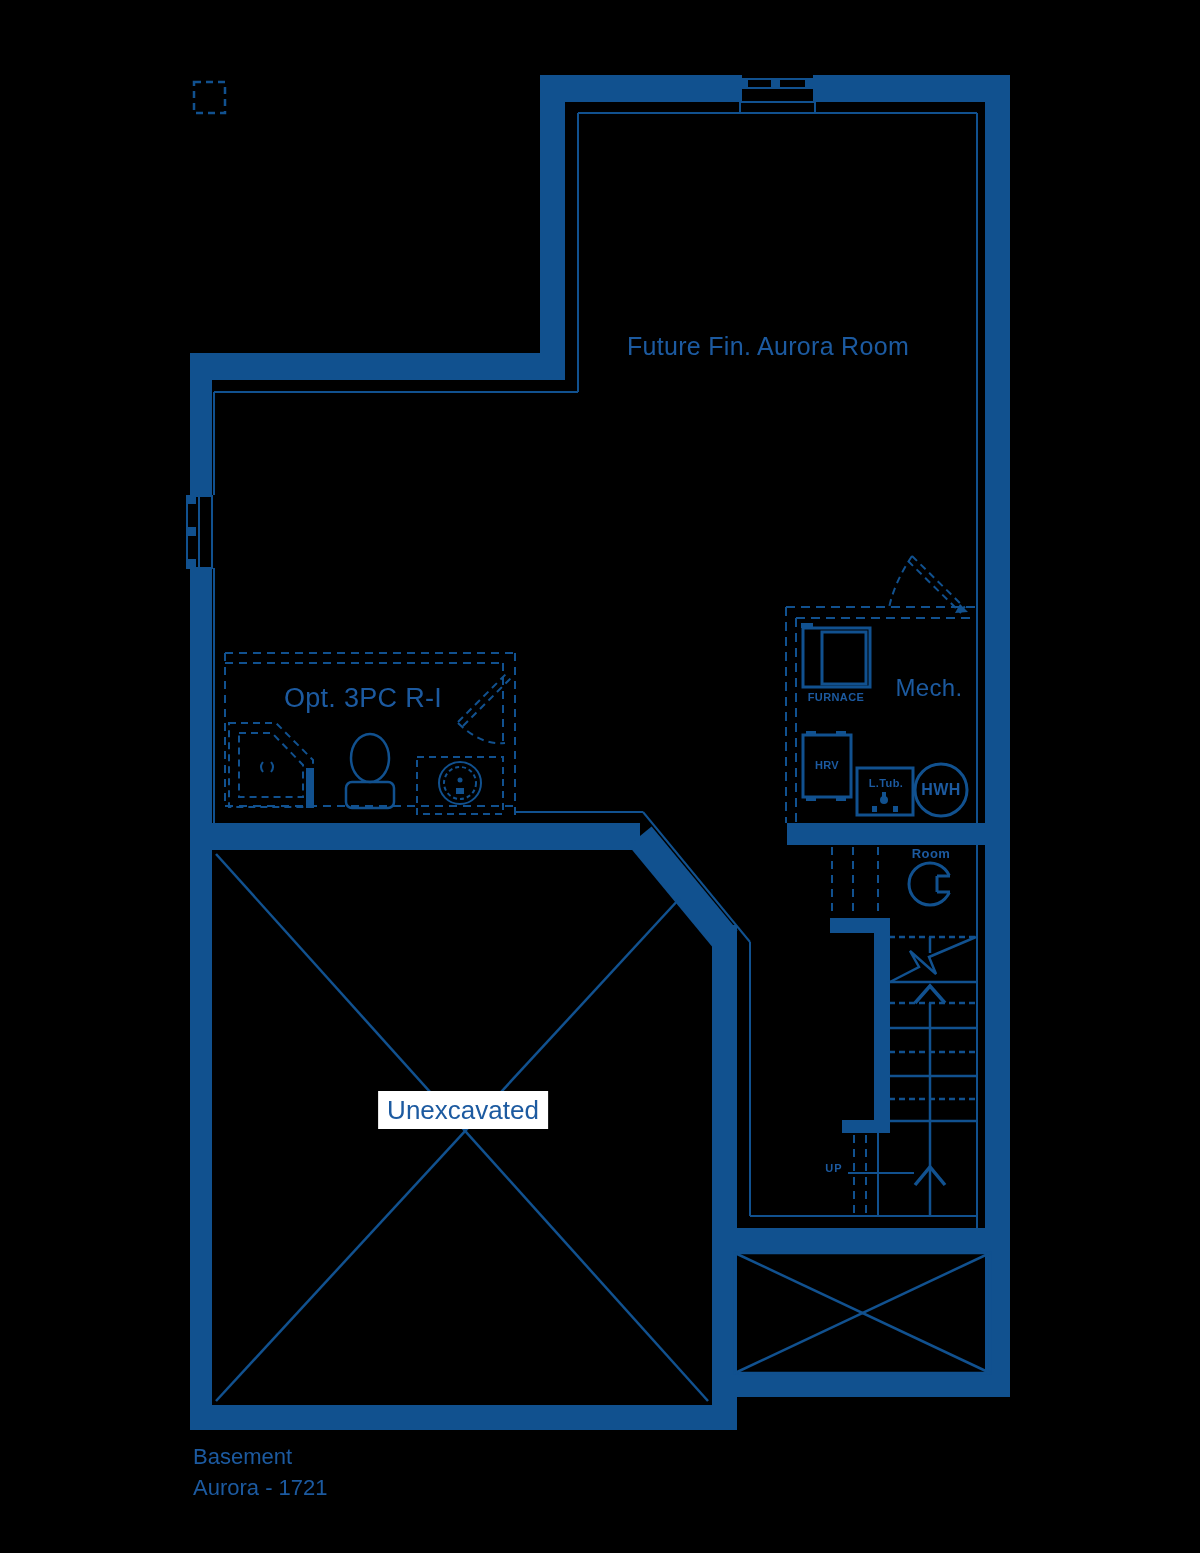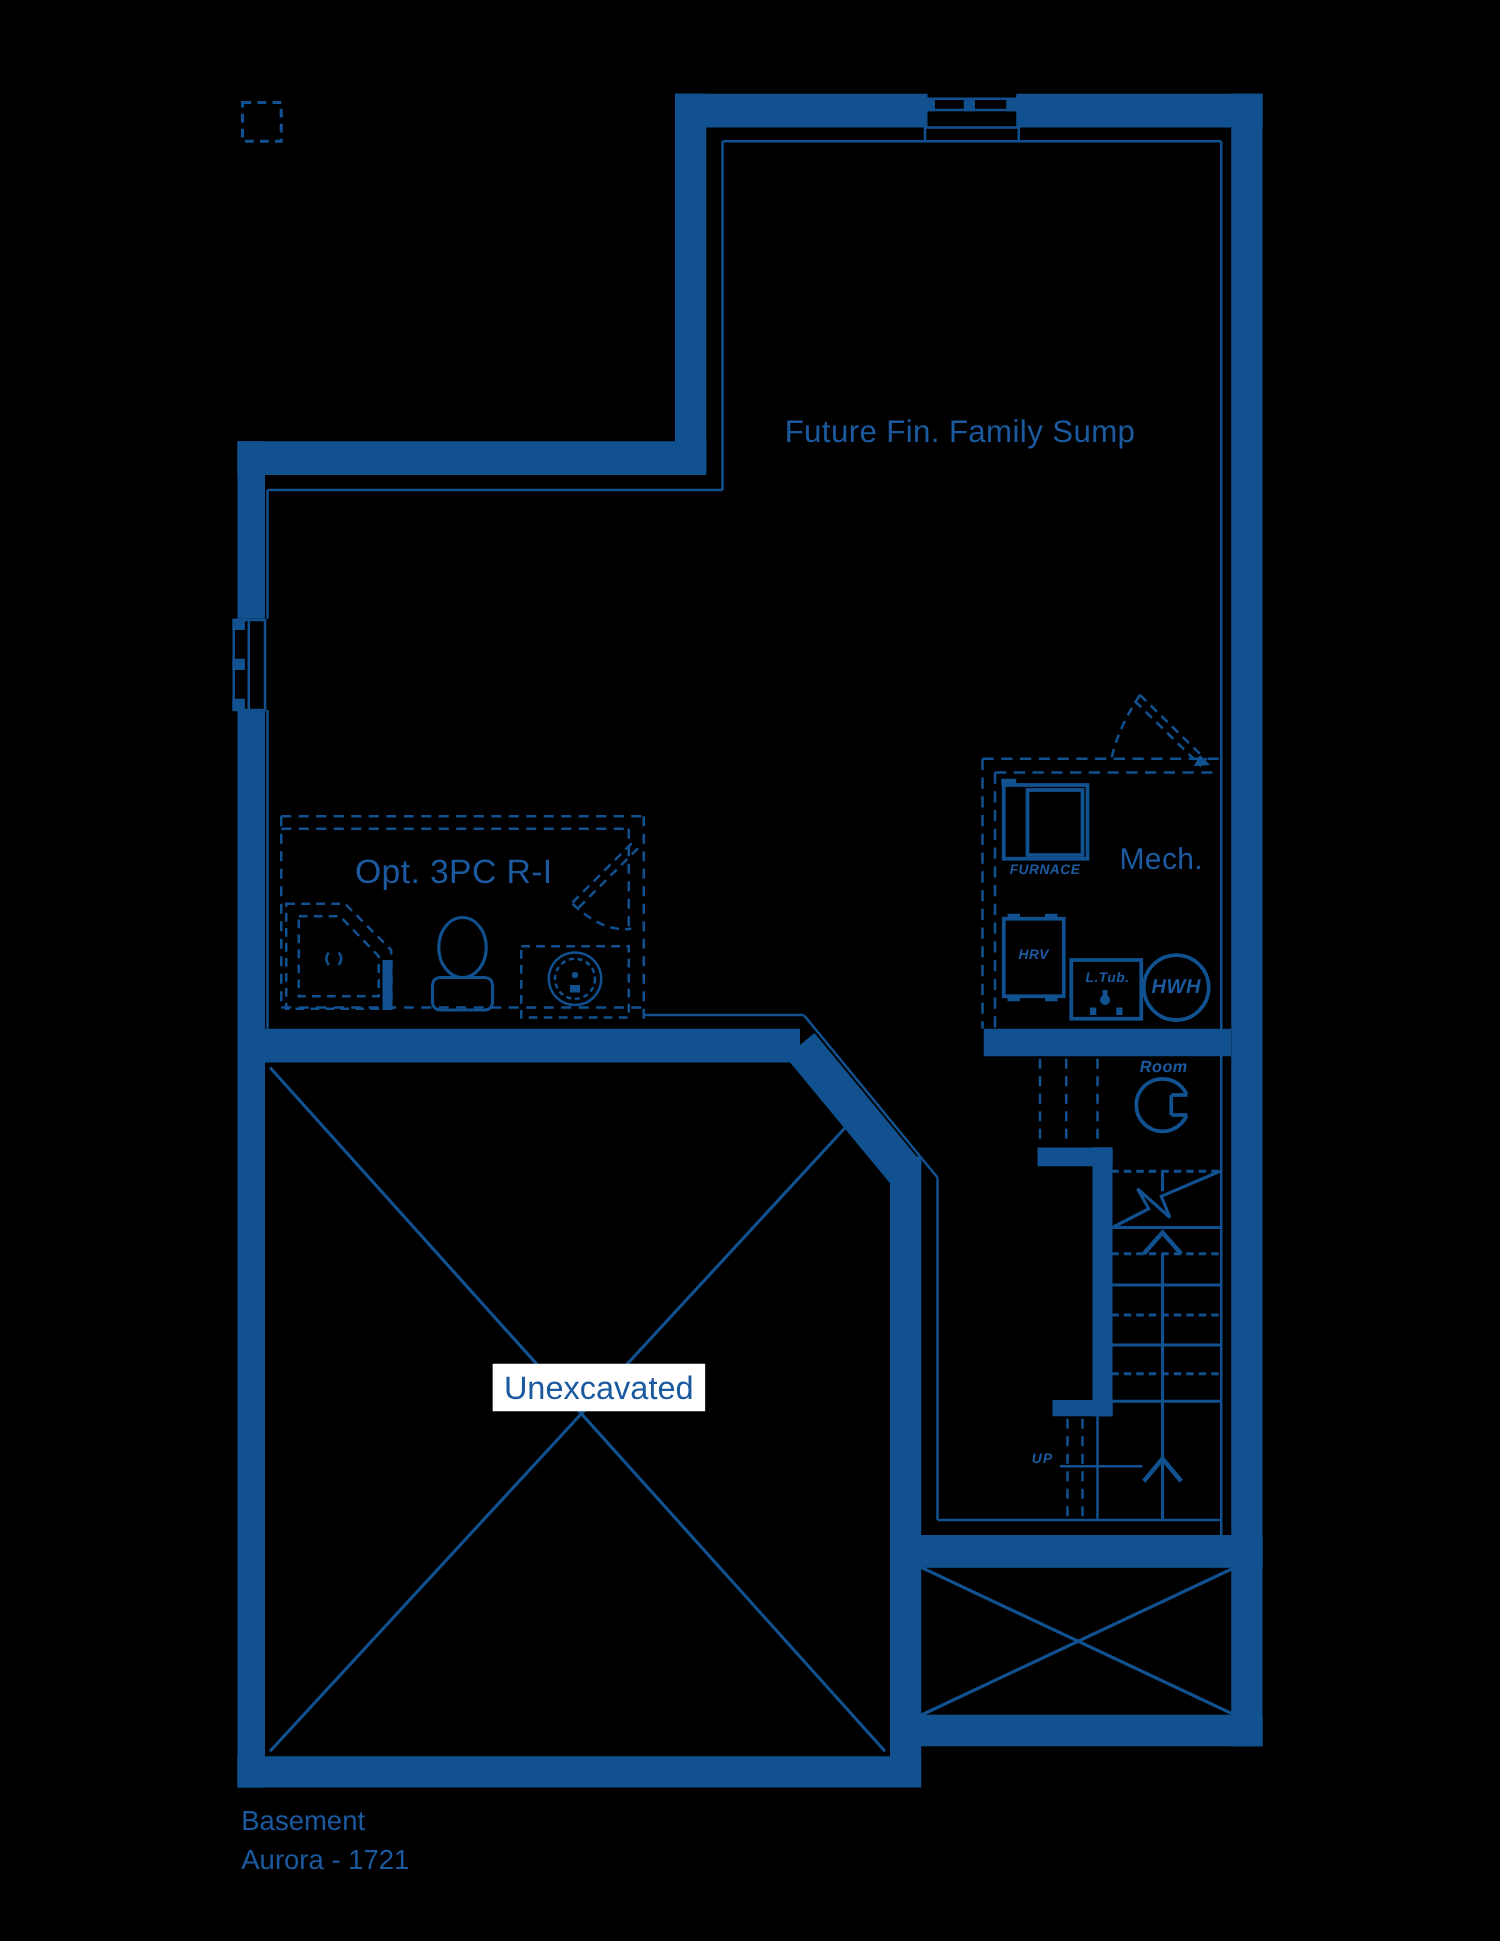--- a/index.html
+++ b/index.html
@@ -12,22 +12,22 @@
   .stage{
     position:relative;width:1200px;height:1553px;background:var(--bg);
     overflow:hidden;font-family:"Liberation Sans",sans-serif;
   }
   svg{position:absolute;left:0;top:0;color:var(--wall);}
   .lbl{
     position:absolute;transform:translate(-50%,-50%);
     color:var(--text);white-space:nowrap;line-height:1;
   }
   .lbl.big{font-size:25px;font-weight:400;letter-spacing:.3px;}
-  .lbl.small{font-size:11px;font-weight:700;letter-spacing:.4px;font-style:italic;}
-  .lbl.boxed{background:var(--label-bg);padding:6px 9px;font-size:26px;margin-left:16px;}
+  .lbl.small{font-size:11px;font-weight:700;letter-spacing:.4px;}
+  .lbl.boxed{background:var(--label-bg);padding:6px 9px;font-size:26px;}
   .title-line{
     position:absolute;left:193px;color:var(--text);
     font-size:22px;font-weight:400;line-height:1;white-space:nowrap;
   }
 </style>
 </head>
 <body>
 
 <div class="stage">
 
@@ -206,21 +206,21 @@
   </g>
 
   <g stroke="currentColor" stroke-width="2.5" fill="none">
     <rect x="735" y="1253" width="255" height="120"></rect>
     <line x1="735" y1="1253" x2="990" y2="1373"></line>
     <line x1="735" y1="1373" x2="990" y2="1253"></line>
   </g>
 
 </svg>
 
-<div class="lbl big" style="left:768px;top:346px">Future Fin. Family Sump</div>
+<div class="lbl big" style="left:768px;top:346px">Future Fin. Aurora Room</div>
 <div class="lbl big" style="left:363px;top:698px;font-size:27px">Opt. 3PC R-I</div>
 <div class="lbl big" style="left:929px;top:688px;font-size:24px">Mech.</div>
 <div class="lbl small" style="left:836px;top:697px">FURNACE</div>
 <div class="lbl small" style="left:827px;top:765px">HRV</div>
 <div class="lbl small" style="left:886px;top:783px">L.Tub.</div>
 <div class="lbl small" style="left:941px;top:790px;font-size:16px">HWH</div>
 <div class="lbl small" style="left:931px;top:853px;font-size:13px">Room</div>
 <div class="lbl boxed" style="left:463px;top:1110px">Unexcavated</div>
 <div class="lbl small" style="left:834px;top:1168px;font-size:11px;letter-spacing:1px">UP</div>
 

